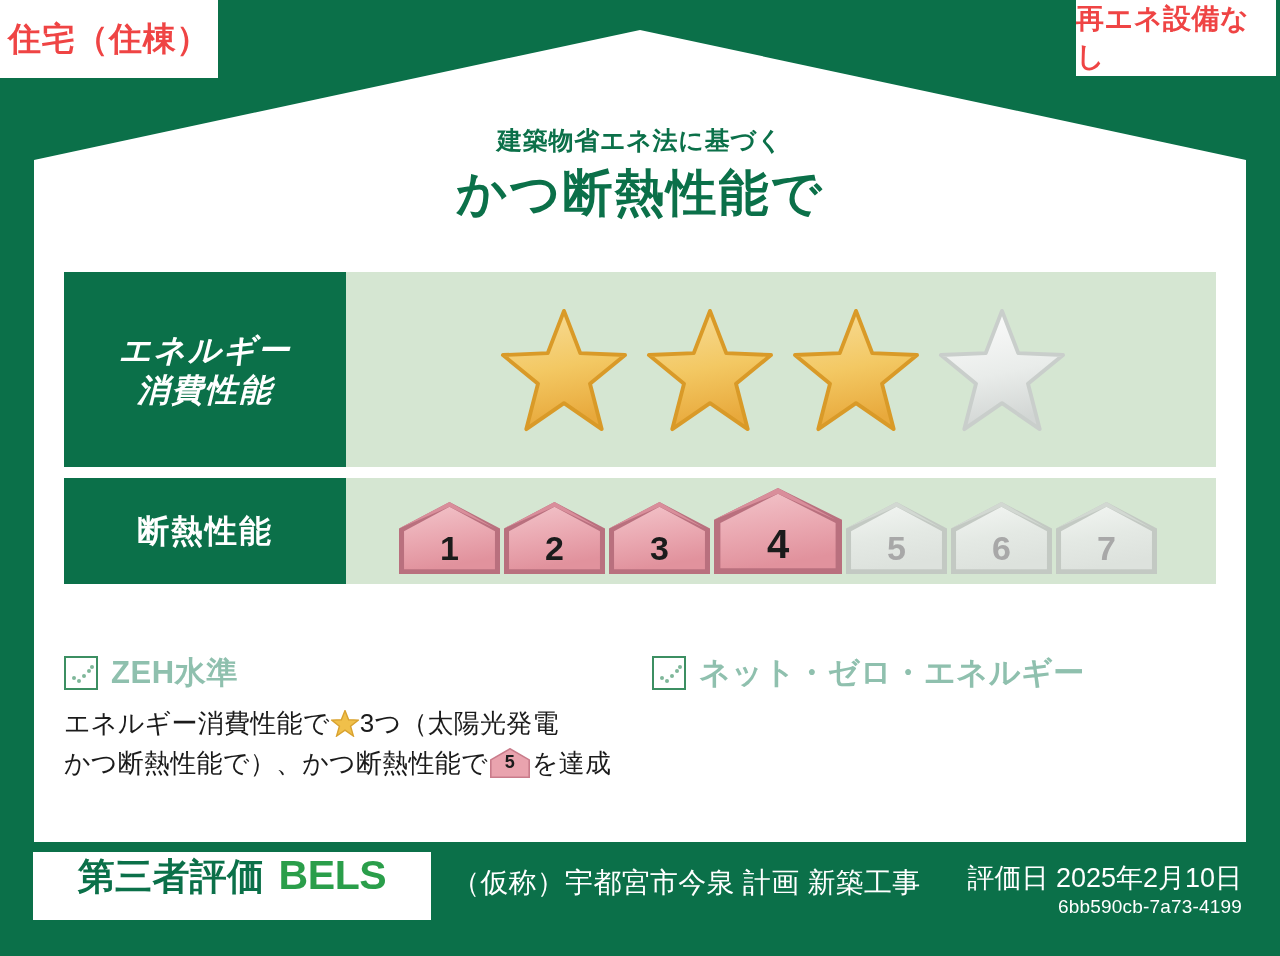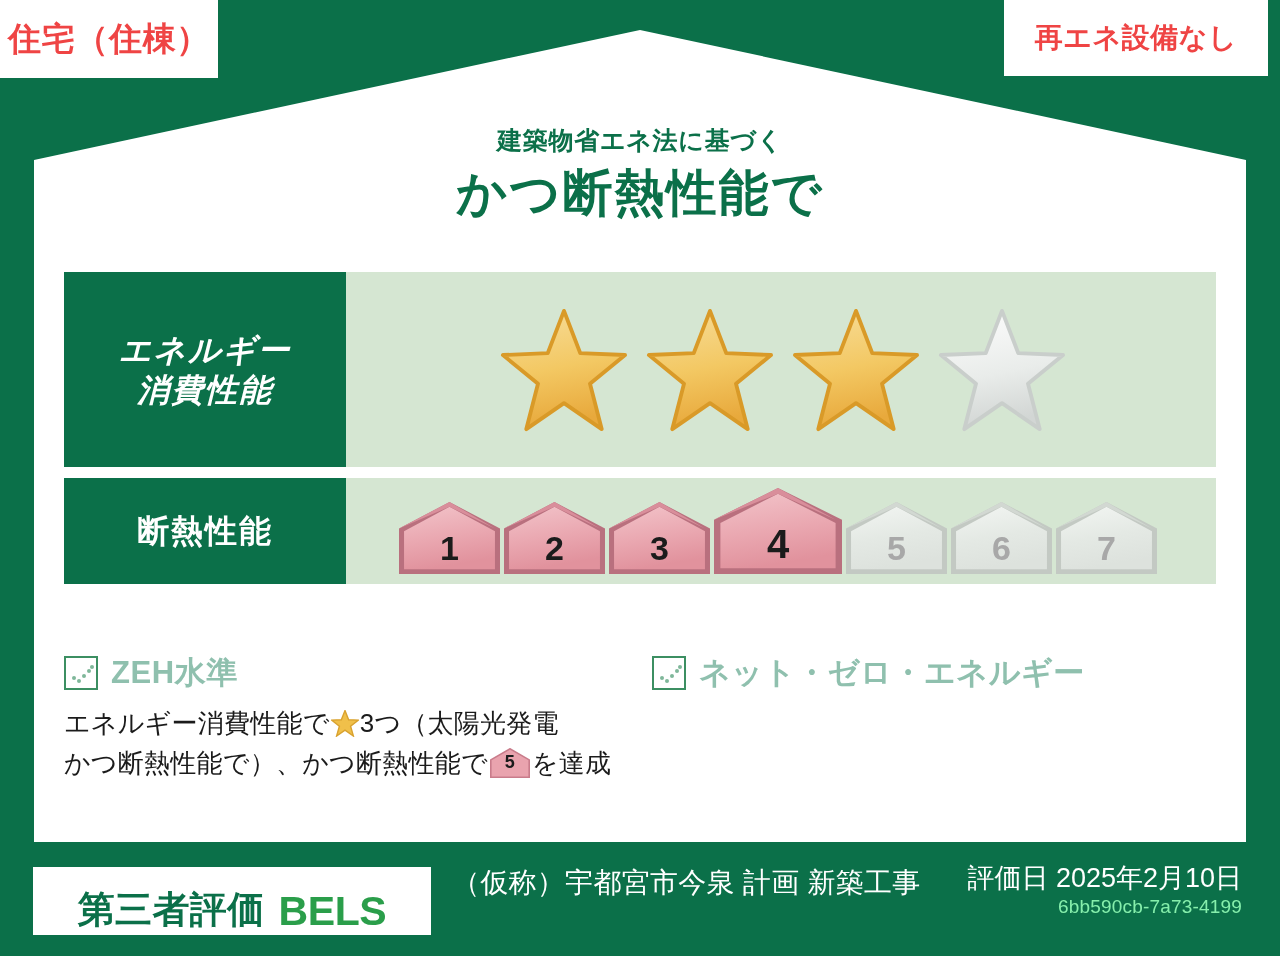--- a/index.html
+++ b/index.html
@@ -49,23 +49,23 @@
     box-sizing: border-box;
   }
   .badge-left {
     left: 0px;
     top: 0px;
     width: 218px;
     height: 78px;
     font-size: 33px;
   }
   .badge-right {
-    right: 12px;
+    right: 4px;
     top: 0px;
-    width: 264px;
+    width: 200px;
     height: 76px;
     font-size: 28px;
   }
 
   
   .title-sub {
     position: absolute;
     left: 0;
     right: 0;
     top: 124px;
@@ -249,24 +249,23 @@
     height: 114px;
   }
   .bels-box {
     position: absolute;
     left: 33px;
     top: 10px;
     width: 398px;
     height: 68px;
     background: #ffffff;
     display: flex;
-    align-items: flex-end;
+    align-items: flex-start;
     justify-content: center;
     gap: 14px;
-    margin-top: 15px;
   }
   .bels-jp {
     color: #0b7049;
     font-size: 37px;
     font-weight: bold;
     letter-spacing: 0.01em;
   }
   .bels-en {
     color: #2a9e4a;
     font-size: 41px;
@@ -288,21 +287,21 @@
     top: 18px;
     color: #ffffff;
     font-size: 27px;
     text-align: right;
     white-space: nowrap;
   }
   .eval-id {
     position: absolute;
     right: 38px;
     top: 54px;
-    color: #86efac;
+    color: #ffffff;
     font-size: 19px;
     text-align: right;
     white-space: nowrap;
     letter-spacing: 0.01em;
   }
 </style>
 </head>
 <body>
 
 <div id="label-root">

